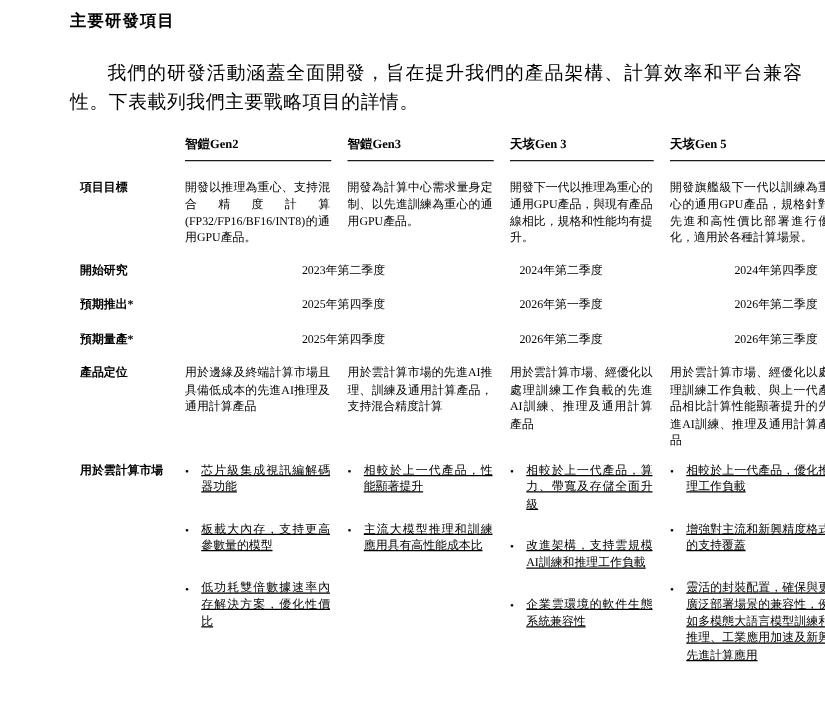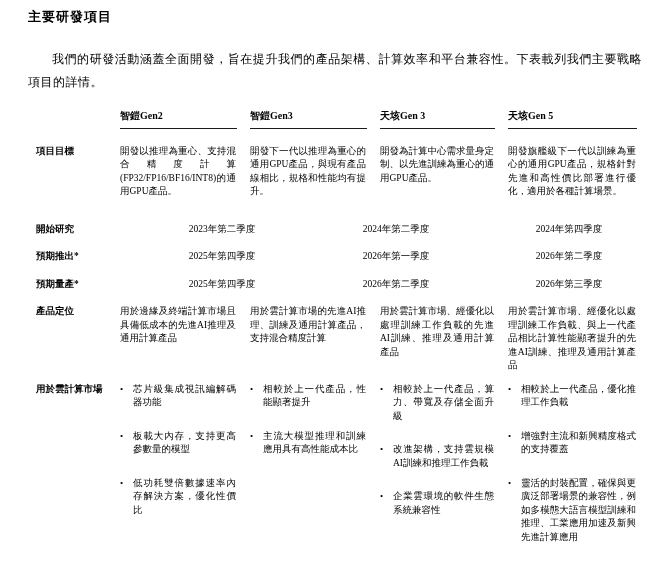--- a/index.html
+++ b/index.html
@@ -7,33 +7,33 @@
     padding: 0;
     background: #ffffff;
     color: #000000;
     font-family: "Liberation Serif", "DejaVu Serif", serif;
   }
   .page {
     position: relative;
     width: 660px;
     height: 575px;
     box-sizing: border-box;
-    padding: 6px 18px 0 28px;
+    padding: 6px 18px 0 56px;
     overflow: hidden;
     background: #ffffff;
   }
   .doc-title {
     font-size: 13px;
     font-weight: bold;
     letter-spacing: 1px;
     margin: 2px 0 0 0;
   }
   .intro {
     margin-top: 22px;
-    font-size: 12px;
+    font-size: 15px;
     line-height: 23px;
     text-indent: 2em;
     text-align: justify;
     letter-spacing: 0.5px;
   }
   .rd-table {
     margin-top: 15px;
     margin-left: 8px;
     font-size: 9.5px;
     line-height: 13.5px;
@@ -47,52 +47,53 @@
     padding-right: 6px;
     box-sizing: border-box;
   }
   .cell {
     padding-right: 14px;
     box-sizing: border-box;
     text-align: justify;
     overflow-wrap: anywhere;
   }
   .cell.last { padding-right: 4px; }
-  .cell.date { text-align: center; }
+  .cell.date { text-align: right; }
   .header-row { margin-bottom: 16px; }
   .hcell {
     padding-right: 13px;
     box-sizing: border-box;
   }
   .hcell.last { padding-right: 3px; }
   .hline {
     display: block;
     text-align: left;
     font-weight: bold;
     font-size: 10px;
     padding-bottom: 5px;
     border-bottom: 1.5px solid #1a1a1a;
   }
-  .row-goal { margin-bottom: 24px; }
+  .row-goal { margin-bottom: 12px; }
   .row-date { margin-bottom: 14px; gap: 44px; }
   .row-pos  { margin-bottom: 10px; }
   .bullet-item {
     display: flex;
     margin-bottom: 20px;
   }
   .bullet-item:last-child { margin-bottom: 0; }
   .bullet {
     flex: 0 0 13px;
     width: 13px;
     font-size: 9px;
   }
   .bullet-text {
     flex: 1 1 auto;
     text-align: justify;
     overflow-wrap: anywhere;
+    text-decoration: underline;
   }
 </style>
 </head>
 <body>
 
 <div class="page">
 
   <h1 class="doc-title">主要研發項目</h1>
 
   <p class="intro">我們的研發活動涵蓋全面開發，旨在提升我們的產品架構、計算效率和平台兼容性。下表載列我們主要戰略項目的詳情。</p>
@@ -111,22 +112,22 @@
         <span class="hline">天垓Gen 3</span>
       </div>
       <div class="hcell last">
         <span class="hline">天垓Gen 5</span>
       </div>
     </div>
 
     <div class="trow row-goal">
       <div class="lcell">項目目標</div>
       <div class="cell">開發以推理為重心、支持混合精度計算(FP32/FP16/BF16/INT8)的通用GPU產品。</div>
+      <div class="cell">開發為計算中心需求量身定制、以先進訓練為重心的通用GPU產品。</div>
       <div class="cell">開發下一代以推理為重心的通用GPU產品，與現有產品線相比，規格和性能均有提升。</div>
-      <div class="cell">開發為計算中心需求量身定制、以先進訓練為重心的通用GPU產品。</div>
       <div class="cell last">開發旗艦級下一代以訓練為重心的通用GPU產品，規格針對先進和高性價比部署進行優化，適用於各種計算場景。</div>
     </div>
 
     <div class="trow row-date">
       <div class="lcell">開始研究</div>
       <div class="cell date">2023年第二季度</div>
       <div class="cell date">2024年第二季度</div>
       <div class="cell date">2024年第四季度</div>
       <div class="cell date last">2024年第二季度</div>
     </div>

